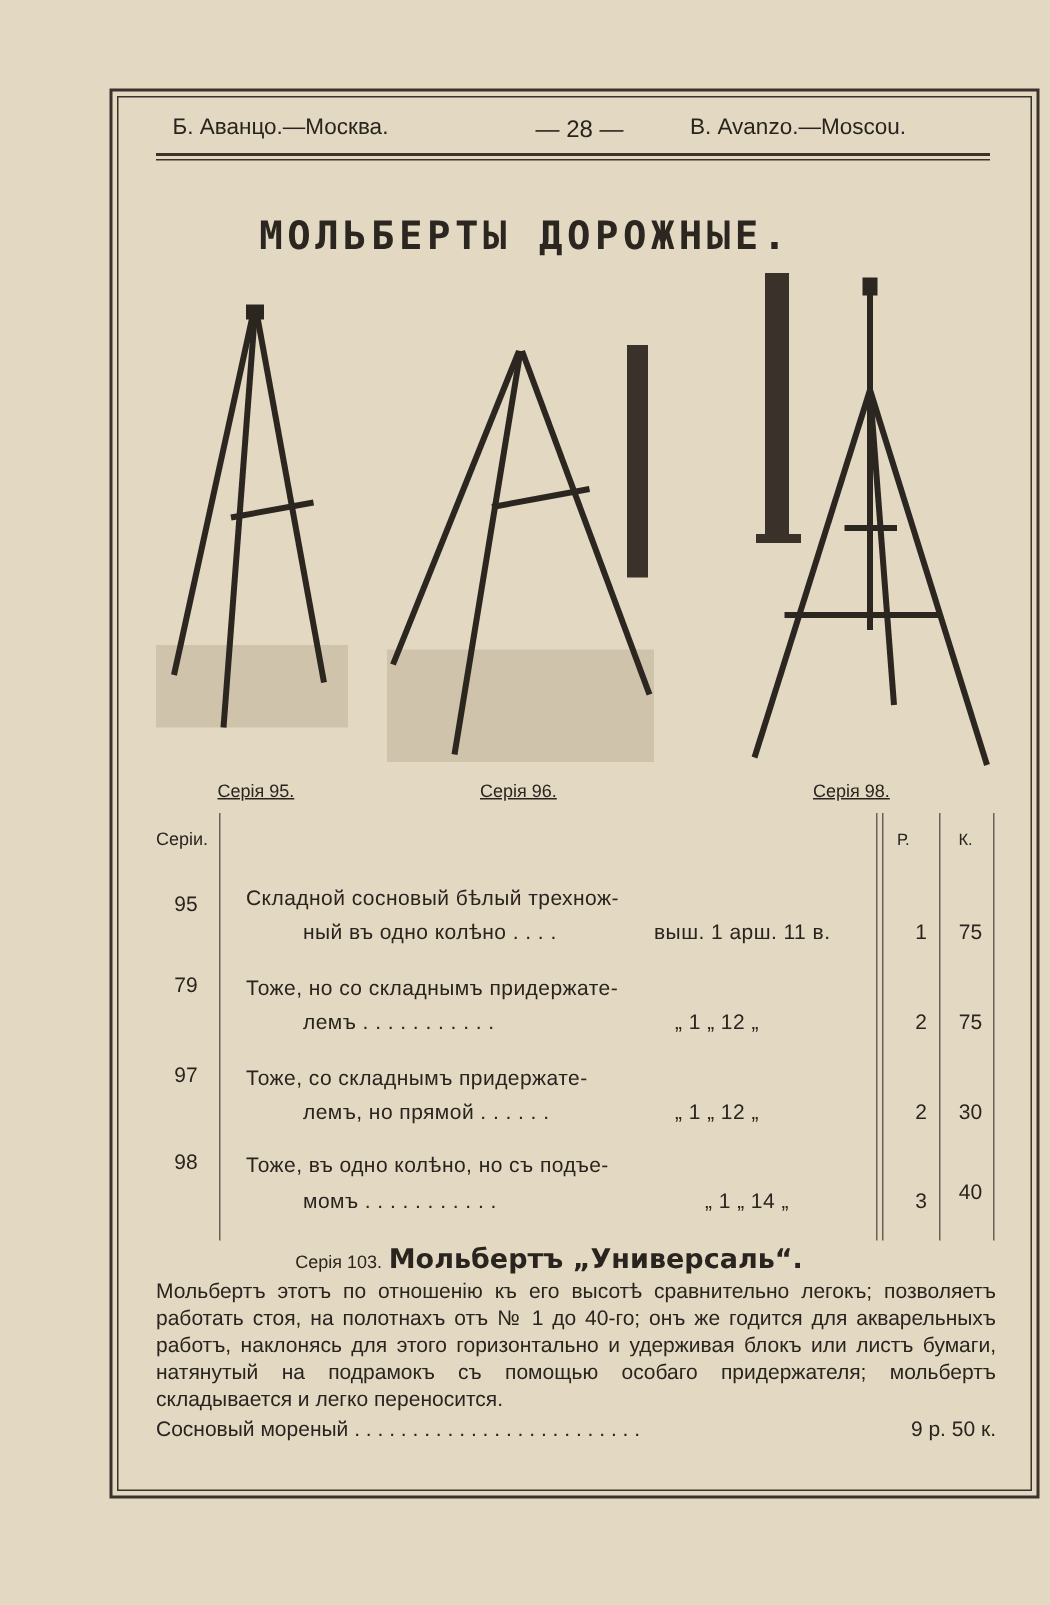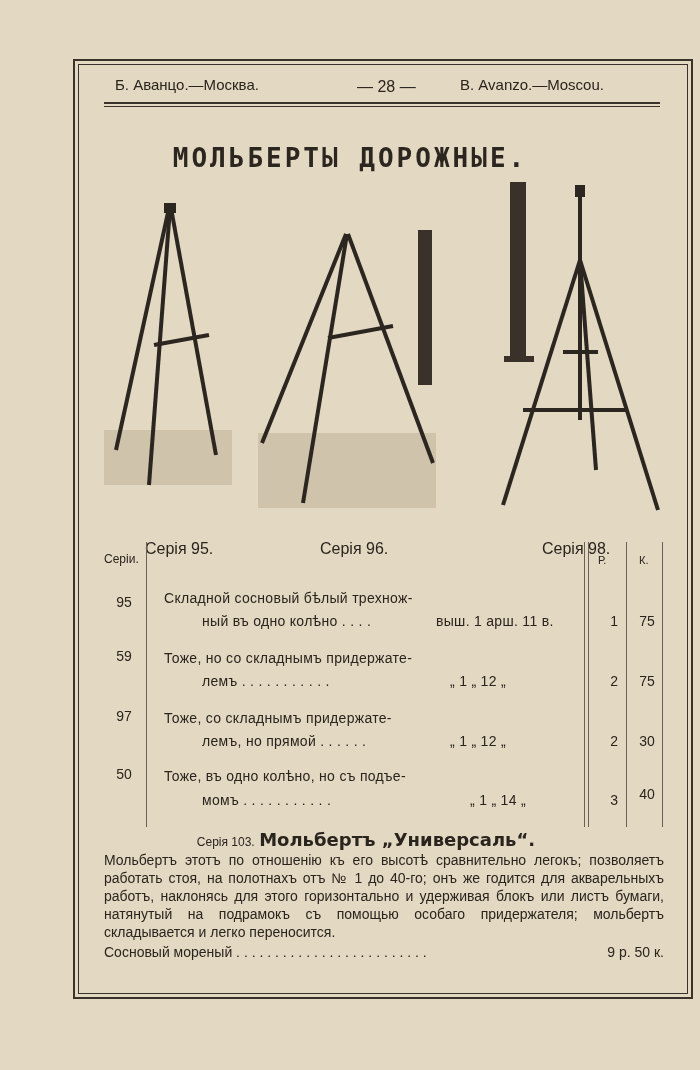--- a/index.html
+++ b/index.html
@@ -7,21 +7,21 @@
          font-family:"Liberation Sans", sans-serif; color:#2a241e; }
   .frame-outer { position:absolute; left:73px; top:59px; width:620px; height:940px; border:2px solid #3b332b; box-sizing:border-box; }
   .frame-inner { position:absolute; left:78px; top:64px; width:610px; height:930px; border:1px solid #3b332b; box-sizing:border-box; }
   .header { position:absolute; top:76px; left:100px; width:560px; height:22px; font-size:15px; }
   .header span { position:absolute; top:0; white-space:nowrap; }
   .rule1 { position:absolute; left:104px; top:102px; width:556px; height:0; border-top:2px solid #3b332b; }
   .rule2 { position:absolute; left:104px; top:106px; width:556px; height:0; border-top:1px solid #3b332b; }
   .title { position:absolute; top:143px; left:0; width:700px; text-align:center; font-size:26px;
            letter-spacing:3px; font-family:"DejaVu Sans Mono", monospace; font-weight:bold; color:#2c2620; }
   .illus { position:absolute; }
-  .caption { position:absolute; top:540px; font-size:16px; }
+  .caption { position:absolute; top:520px; font-size:12px;text-decoration:underline; }
   .table-wrap { position:absolute; left:104px; top:542px; width:560px; height:285px; font-size:14px; }
   .vline { position:absolute; border-left:1px solid #6a6058; }
   .hdr { position:absolute; font-size:11px; }
   .row-num { position:absolute; left:0; width:40px; text-align:center; }
   .row-text { position:absolute; white-space:nowrap; letter-spacing:0.3px; }
   .row-r { position:absolute; left:490px; width:24px; text-align:right; }
   .row-k { position:absolute; left:528px; width:30px; text-align:center; }
   .universal { position:absolute; top:829px; left:0; width:700px; text-align:center;margin-left:16px; }
   .universal .s { font-size:12px; }
   .universal .n { font-size:18px; font-weight:bold; font-family:"DejaVu Sans", sans-serif; }
@@ -98,37 +98,37 @@
 
   <div>
     <div class="row-num" style="top:52px">95</div>
     <div class="row-text" style="left:60px;top:48px">Складной сосновый бѣлый трехнож-</div>
     <div class="row-text" style="left:98px;top:71px">ный въ одно колѣно . . . .</div>
     <div class="row-text" style="left:332px;top:71px">выш. 1 арш. 11 в.</div>
     <div class="row-r" style="top:71px">1</div>
     <div class="row-k" style="top:71px">75</div>
   </div>
   <div>
-    <div class="row-num" style="top:106px">59</div>
+    <div class="row-num" style="top:106px">79</div>
     <div class="row-text" style="left:60px;top:108px">Тоже, но со складнымъ придержате-</div>
     <div class="row-text" style="left:98px;top:131px">лемъ . . . . . . . . . . .</div>
     <div class="row-text" style="left:346px;top:131px">„  1  „  12  „</div>
     <div class="row-r" style="top:131px">2</div>
     <div class="row-k" style="top:131px">75</div>
   </div>
   <div>
     <div class="row-num" style="top:166px">97</div>
     <div class="row-text" style="left:60px;top:168px">Тоже, со складнымъ придержате-</div>
     <div class="row-text" style="left:98px;top:191px">лемъ, но прямой . . . . . .</div>
     <div class="row-text" style="left:346px;top:191px">„  1  „  12  „</div>
     <div class="row-r" style="top:191px">2</div>
     <div class="row-k" style="top:191px">30</div>
   </div>
   <div>
-    <div class="row-num" style="top:224px">50</div>
+    <div class="row-num" style="top:224px">98</div>
     <div class="row-text" style="left:60px;top:226px">Тоже, въ одно колѣно, но съ подъе-</div>
     <div class="row-text" style="left:98px;top:250px">момъ . . . . . . . . . . .</div>
     <div class="row-text" style="left:366px;top:250px">„  1  „  14  „</div>
     <div class="row-r" style="top:250px">3</div>
     <div class="row-k" style="top:244px">40</div>
   </div>
 </div>
 
 <div class="universal">
   <span class="s">Серія 103.</span>

